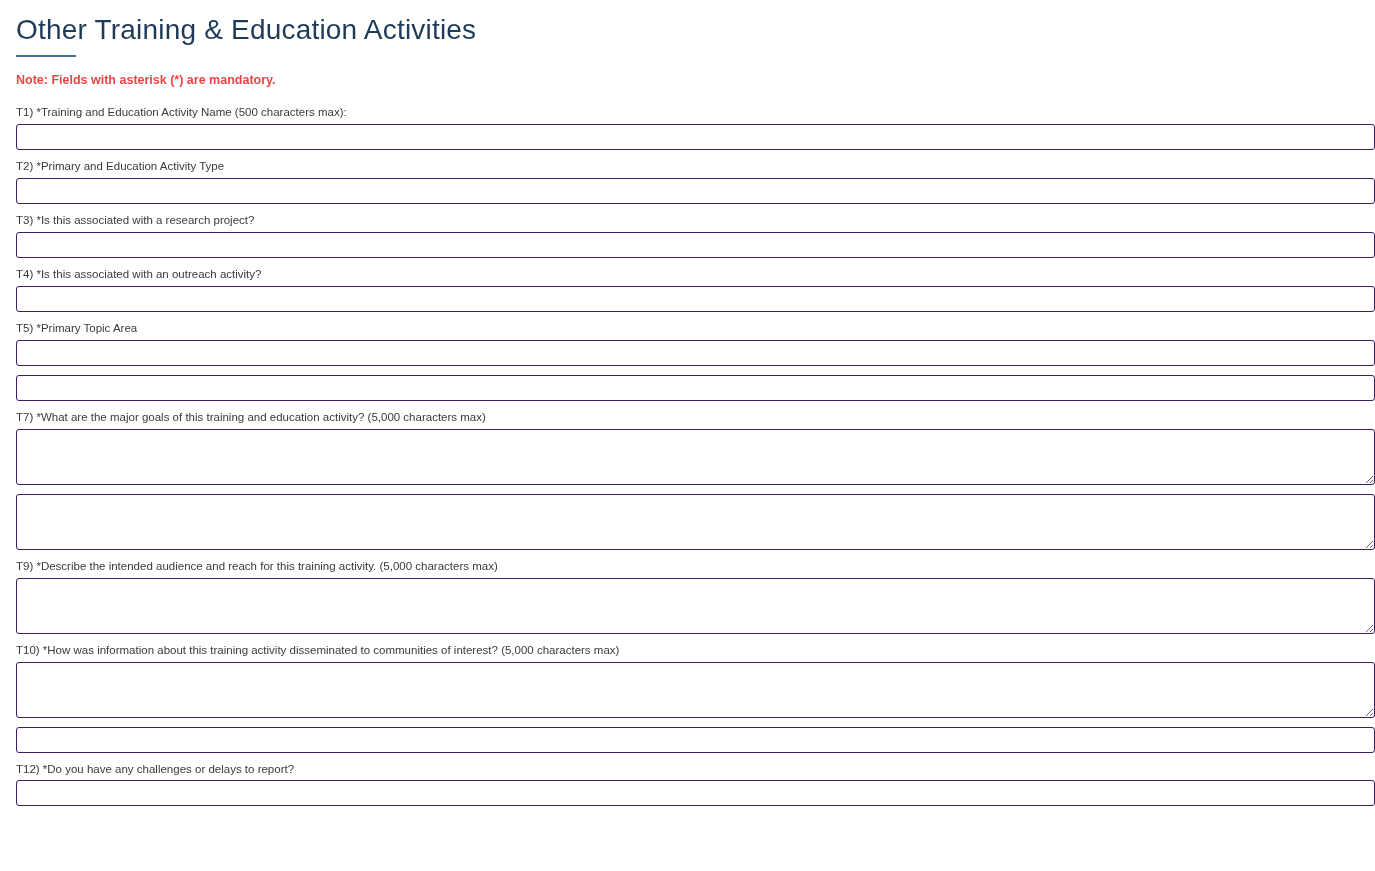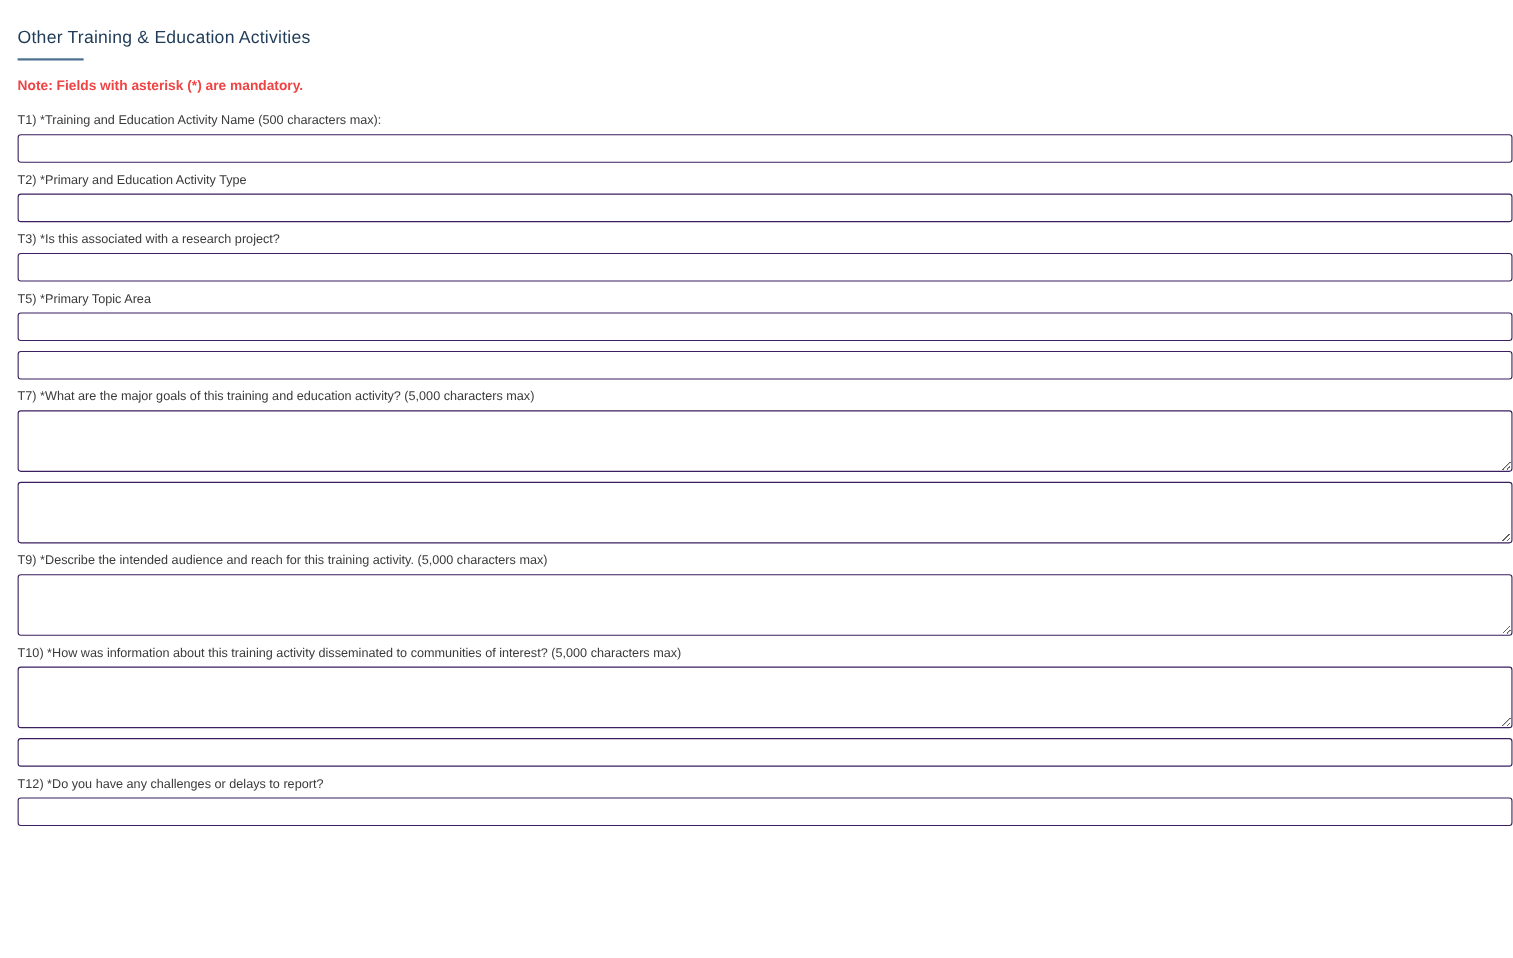--- a/index.html
+++ b/index.html
@@ -15,25 +15,25 @@
     overflow: hidden;
   }
   .page {
     position: relative;
     width: 1375px;
     height: 871px;
     box-sizing: border-box;
     padding: 10px 0 0 16px;
   }
   .page-title {
-    font-size: 16px;
+    font-size: 28px;
     font-weight: 400;
     color: #1f3b57;
     letter-spacing: 0.2px;
-    margin: 16px 0 0 0;
+    margin: 4px 0 0 0;
     padding: 0 0 9px 0;
     display: inline-block;
   }
   .title-underline {
     width: 60px;
     height: 2px;
     background: #4a6f8f;
     margin: 0 0 16px 0;
   }
   .note {
@@ -104,20 +104,24 @@
     <input class="text-input" type="text" value="" placeholder="" style="">
   </div>
 
   
   <div class="field">
     <label class="field-label">T3) *Is this associated with a research project?</label>
     <input class="text-input" type="text" value="" placeholder="" style="">
   </div>
 
   
+  <div class="field">
+    <label class="field-label">T4) *Is this associated with an outreach activity?</label>
+    <input class="text-input" type="text" value="" placeholder="" style="">
+  </div>
 
   
   <div class="field">
     <label class="field-label">T5) *Primary Topic Area</label>
     <input class="text-input" type="text" value="" placeholder="" style="">
   </div>
 
   
   <div class="field">
     <input class="text-input" type="text" value="" placeholder="" style="">

